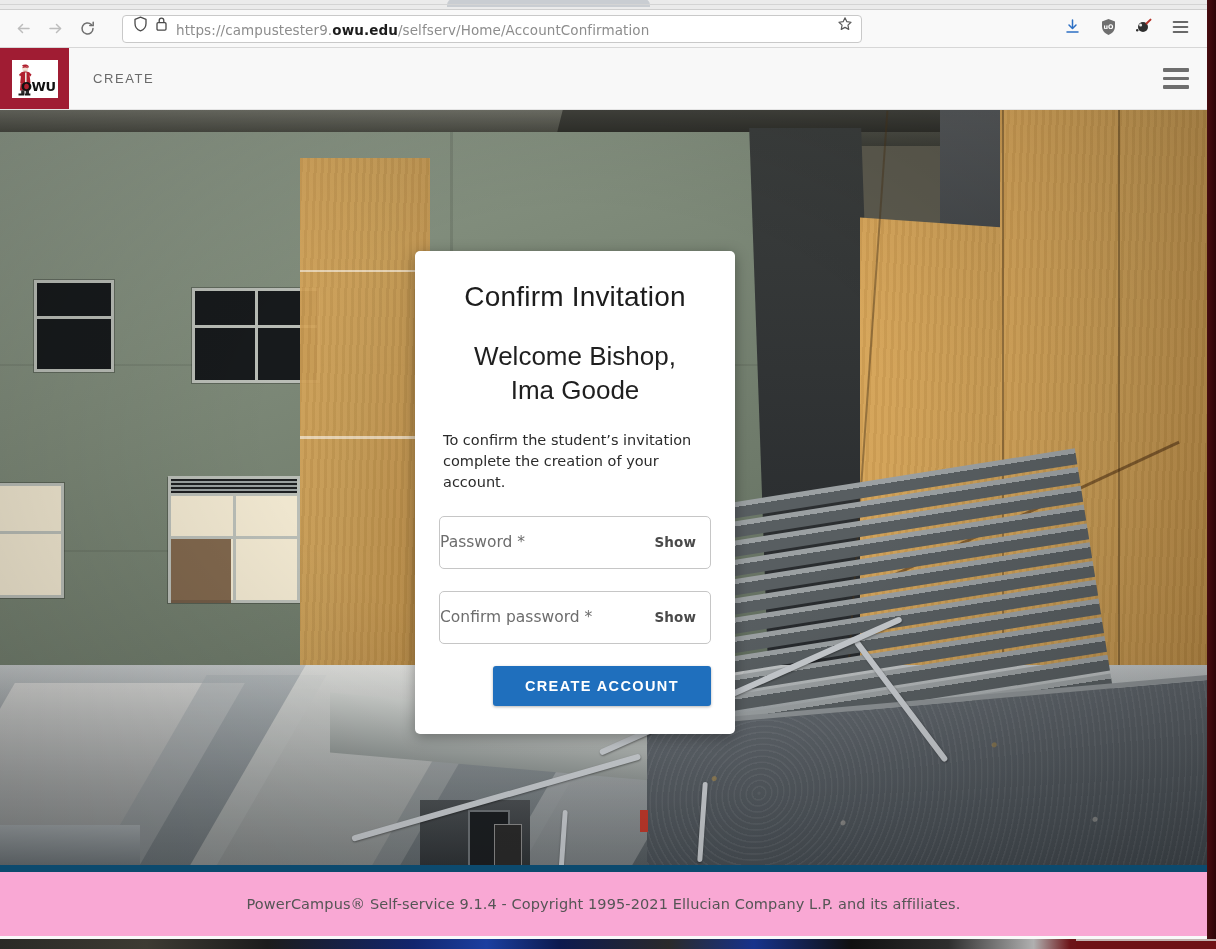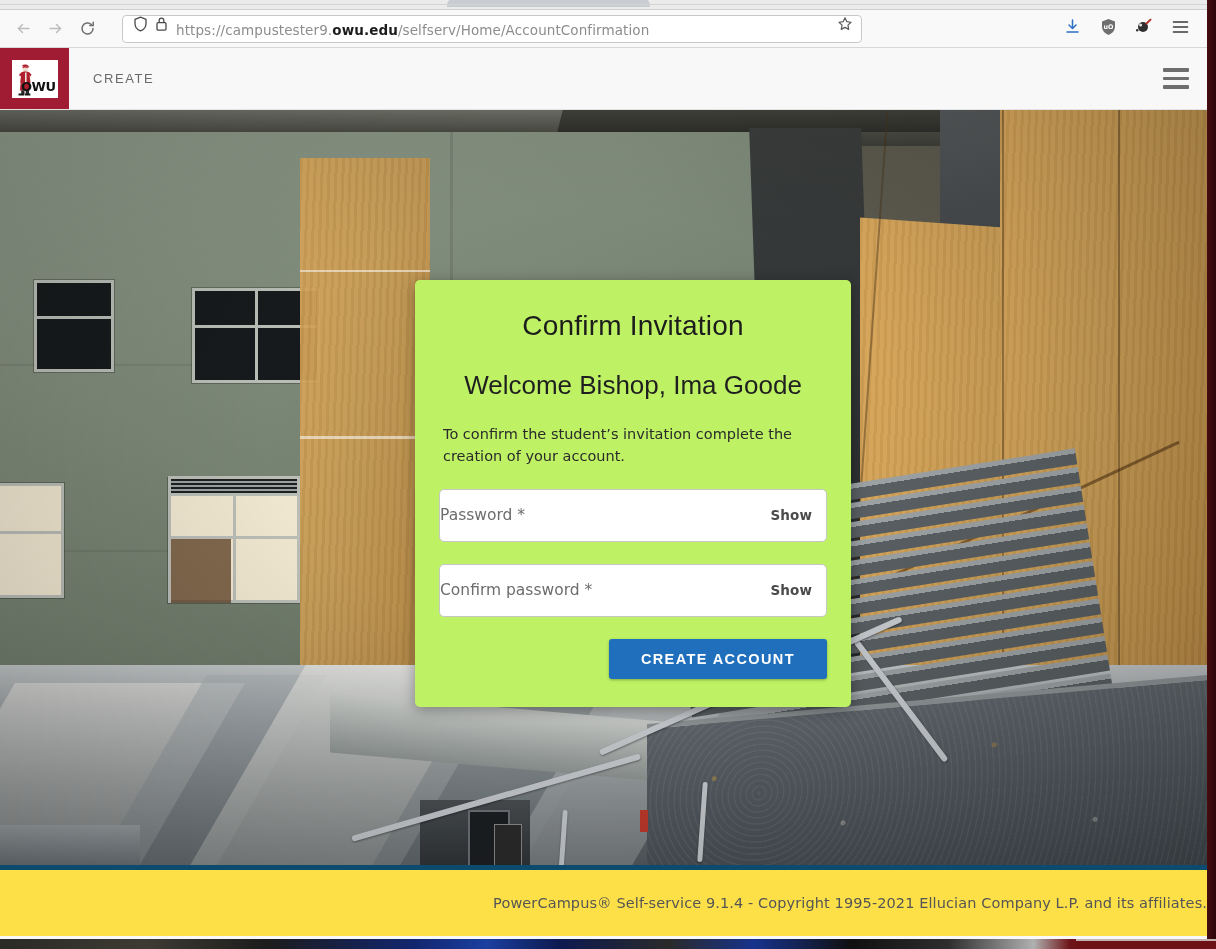--- a/index.html
+++ b/index.html
@@ -166,22 +166,22 @@
     border-top:5px solid #8d9295;
   }
   .handrail { position:absolute; background:#c6cace; border-radius:3px; box-shadow:0 1px 2px rgba(0,0,0,.4); }
   .sconce { position:absolute; width:18px; height:26px; background:#fdf6e2;
     border:4px solid #2f3134; box-shadow:0 0 14px 4px rgba(255,245,210,.5); }
 
   .hero-vignette { position:absolute; inset:0; background: radial-gradient(ellipse at 48% 42%, rgba(0,0,0,0) 35%, rgba(0,0,0,.22) 100%); }
 
   
   .card {
-    position:absolute; left: 415px; top: 170px; width: 436px;
-    background:#bef264; border-radius:5px;
+    position:absolute; left: 415px; top: 141px; width: 320px;
+    background:#ffffff; border-radius:5px;
     box-shadow: 0 3px 14px rgba(0,0,0,.34);
     padding: 30px 24px 28px;
   }
   .card-title {
     font-size:28px; font-weight:400; color:#1c1c1c; text-align:center;
     letter-spacing:.2px; margin-bottom: 26px;
     font-family:"Liberation Sans", sans-serif;
   }
   .card-welcome {
     font-size:26px; font-weight:400; color:#1f1f1f; text-align:center;
@@ -211,22 +211,22 @@
   .btn-primary {
     background:#1f6fbd; color:#fff; border:none; border-radius:3px;
     height:40px; padding: 0 32px; font-size:14.5px; font-weight:700;
     letter-spacing:1.4px; cursor:pointer;
     font-family:"Liberation Sans", sans-serif;
     box-shadow: 0 1px 3px rgba(0,0,0,.3);
   }
 
   
   .site-footer {
-    height: 71px; background:#fde047; display:flex; align-items:center; justify-content:flex-end;
-    border-top:5px solid #0c4a6e;
+    height: 71px; background:#f9a8d4; display:flex; align-items:center; justify-content:center;
+    border-top:7px solid #0c4a6e;
   }
   .footer-text { font-size:14.5px; color:#555; font-family:"DejaVu Sans", sans-serif; letter-spacing:.1px; }
 </style>
 </head>
 <body>
 
 <div id="desktop">
 
   <div class="backdrop-right">
     <div class="strip-a"></div>

